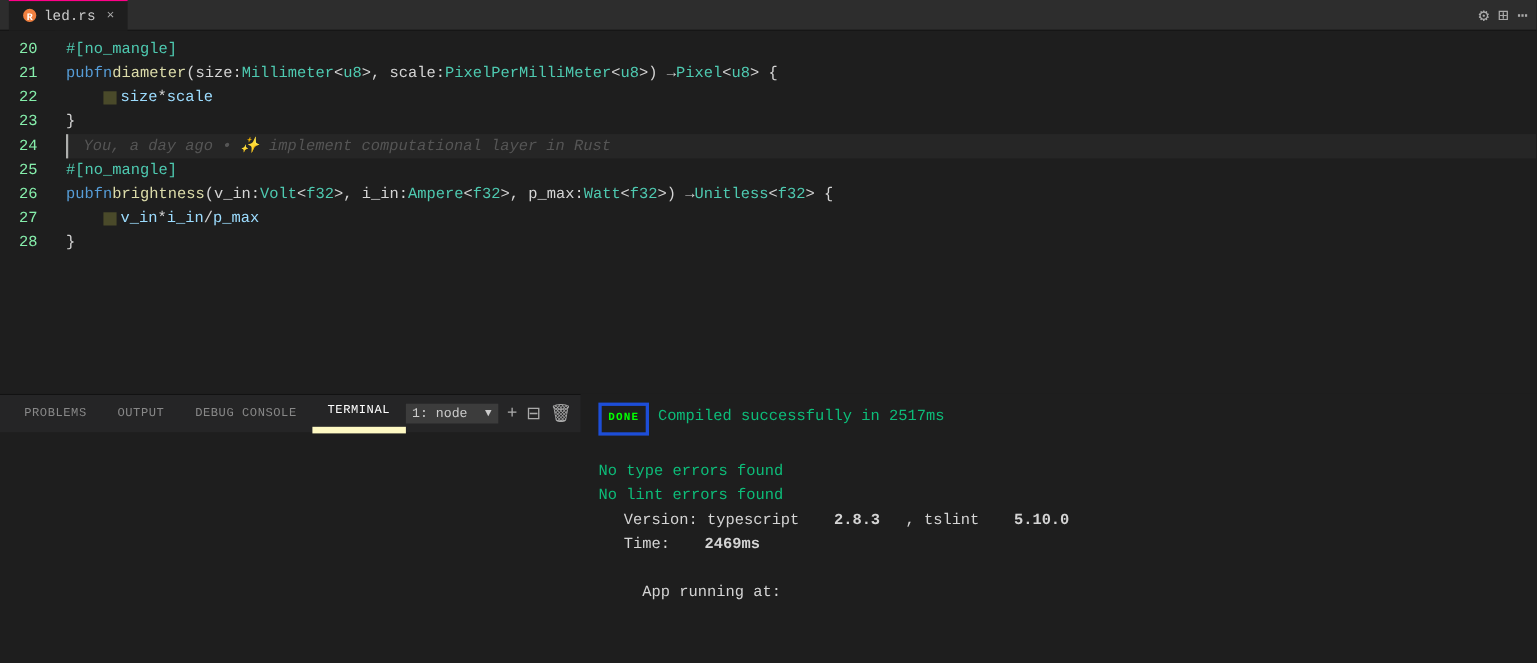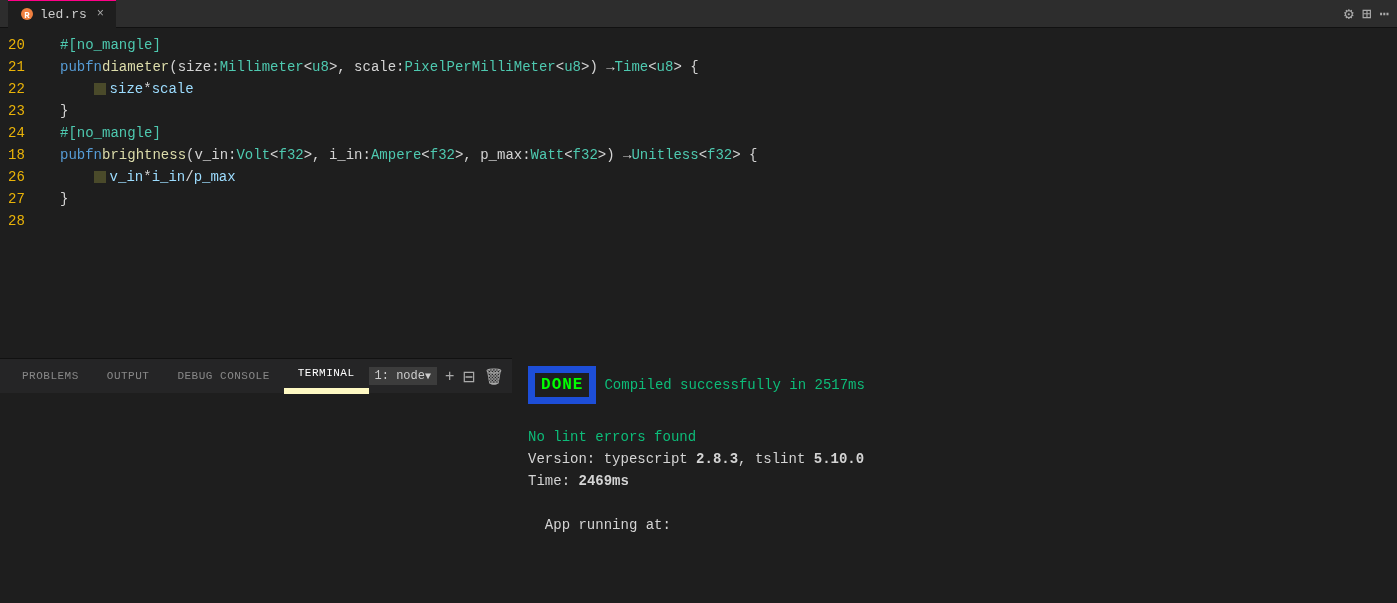--- a/index.html
+++ b/index.html
@@ -64,24 +64,24 @@
       position: relative;
     }
 
     .code-container {
       display: flex;
       height: 100%;
     }
 
     .line-numbers {
       background: #1e1e1e;
-      color: #eab308;
+      color: #86efac;
       padding: 6px 0;
       min-width: 50px;
-      text-align: left;
+      text-align: right;
       user-select: none;
       font-size: 14px;
       line-height: 22px;
     }
     .line-number {
       padding-right: 16px;
       padding-left: 8px;
     }
 
     .code-lines {
@@ -168,21 +168,21 @@
 
     .terminal-selector {
       background: #3c3c3c;
       color: #ccc;
       border: none;
       font-size: 12px;
       padding: 2px 6px;
       cursor: pointer;
       display: flex;
       align-items: center;
-      gap: 0;
+      gap: 16px;
     }
 
     .icon-btn {
       color: #aaa;
       font-size: 16px;
       cursor: pointer;
       background: none;
       border: none;
     }
 
@@ -193,31 +193,31 @@
       padding: 8px 16px;
       font-family: 'Consolas', 'Courier New', monospace;
       font-size: 14px;
       line-height: 22px;
       overflow: hidden;
     }
 
     .done-badge {
       display: inline-block;
       background: transparent;
-      border: 7px solid #1d4ed8;
+      border: 3px solid #1d4ed8;
       color: #0f0;
-      font-size: 16px;
+      font-size: 10px;
       font-weight: bold;
       padding: 1px 6px;
       margin-right: 8px;
       letter-spacing: 1px;
     }
 
     .term-green { color: #0dbc79; }
-    .term-white { color: #d4d4d4; }
+    .term-white { color: #d4d4d4; margin-left: 23px; }
     .term-bold { font-weight: bold; }
     .term-link { color: #3b9af7; text-decoration: underline; }
 
     .bottom-section {
       display: flex;
       flex-direction: row;
       height: 245px;
     }
   </style>
 </head>
@@ -240,21 +240,21 @@
 </div>
 
 <div class="editor-area">
   <div class="code-container">
     <div class="line-numbers">
       <div class="line-number">20</div>
       <div class="line-number">21</div>
       <div class="line-number">22</div>
       <div class="line-number">23</div>
       <div class="line-number">24</div>
-      <div class="line-number">18</div>
+      <div class="line-number">25</div>
       <div class="line-number">26</div>
       <div class="line-number">27</div>
       <div class="line-number">28</div>
     </div>
     <div class="code-lines">
 
       <div class="code-line">
         <span class="macro" style="color:#4ec9b0">#[no_mangle]</span>
       </div>
 
@@ -264,38 +264,41 @@
           <span class="fn-name">diameter</span>
           <span class="punct">(size: </span>
           <span class="type">Millimeter</span>
           <span class="punct">&lt;</span>
           <span class="type">u8</span>
           <span class="punct">&gt;, scale: </span>
           <span class="type">PixelPerMilliMeter</span>
           <span class="punct">&lt;</span>
           <span class="type">u8</span>
           <span class="punct">&gt;) → </span>
-          <span class="type">Time</span>
+          <span class="type">Pixel</span>
           <span class="punct">&lt;</span>
           <span class="type">u8</span>
           <span class="punct">&gt; {</span>
       </div>
 
       <div class="code-line">
         <span>&nbsp;&nbsp;&nbsp;&nbsp;</span>
           <span style="background:#4a4a2a;color:#b5b500;display:inline-block;width:12px;height:12px;line-height:12px;vertical-align:middle;margin-right:4px;"></span>
           <span class="attr" style="color:#9cdcfe">size </span>
           <span class="op">* </span>
           <span class="attr" style="color:#9cdcfe">scale</span>
       </div>
 
       <div class="code-line">
         <span class="punct">}</span>
       </div>
 
+      <div class="code-line cursor-line active-line">
+        <span class="git-blame">You, a day ago • ✨ implement computational layer in Rust</span>
+      </div>
 
       <div class="code-line">
         <span class="macro" style="color:#4ec9b0">#[no_mangle]</span>
       </div>
 
       <div class="code-line">
         <span class="kw">pub </span>
           <span class="kw">fn </span>
           <span class="fn-name">brightness</span>
           <span class="punct">(v_in: </span>
@@ -361,20 +364,21 @@
   </div>
 
   <div class="terminal-area">
 
     <div>
       <span class="done-badge">DONE</span><span class="term-green">Compiled successfully in 2517ms</span>
     </div>
 
     <div>&nbsp;</div>
 
+    <div class="term-green">No type errors found</div>
 
     <div class="term-green">No lint errors found</div>
 
     <div>
       <span class="term-white">Version: typescript </span><span class="term-white term-bold">2.8.3</span><span class="term-white">, tslint </span><span class="term-white term-bold">5.10.0</span>
     </div>
 
     <div>
       <span class="term-white">Time: </span><span class="term-white term-bold">2469ms</span>
     </div>

